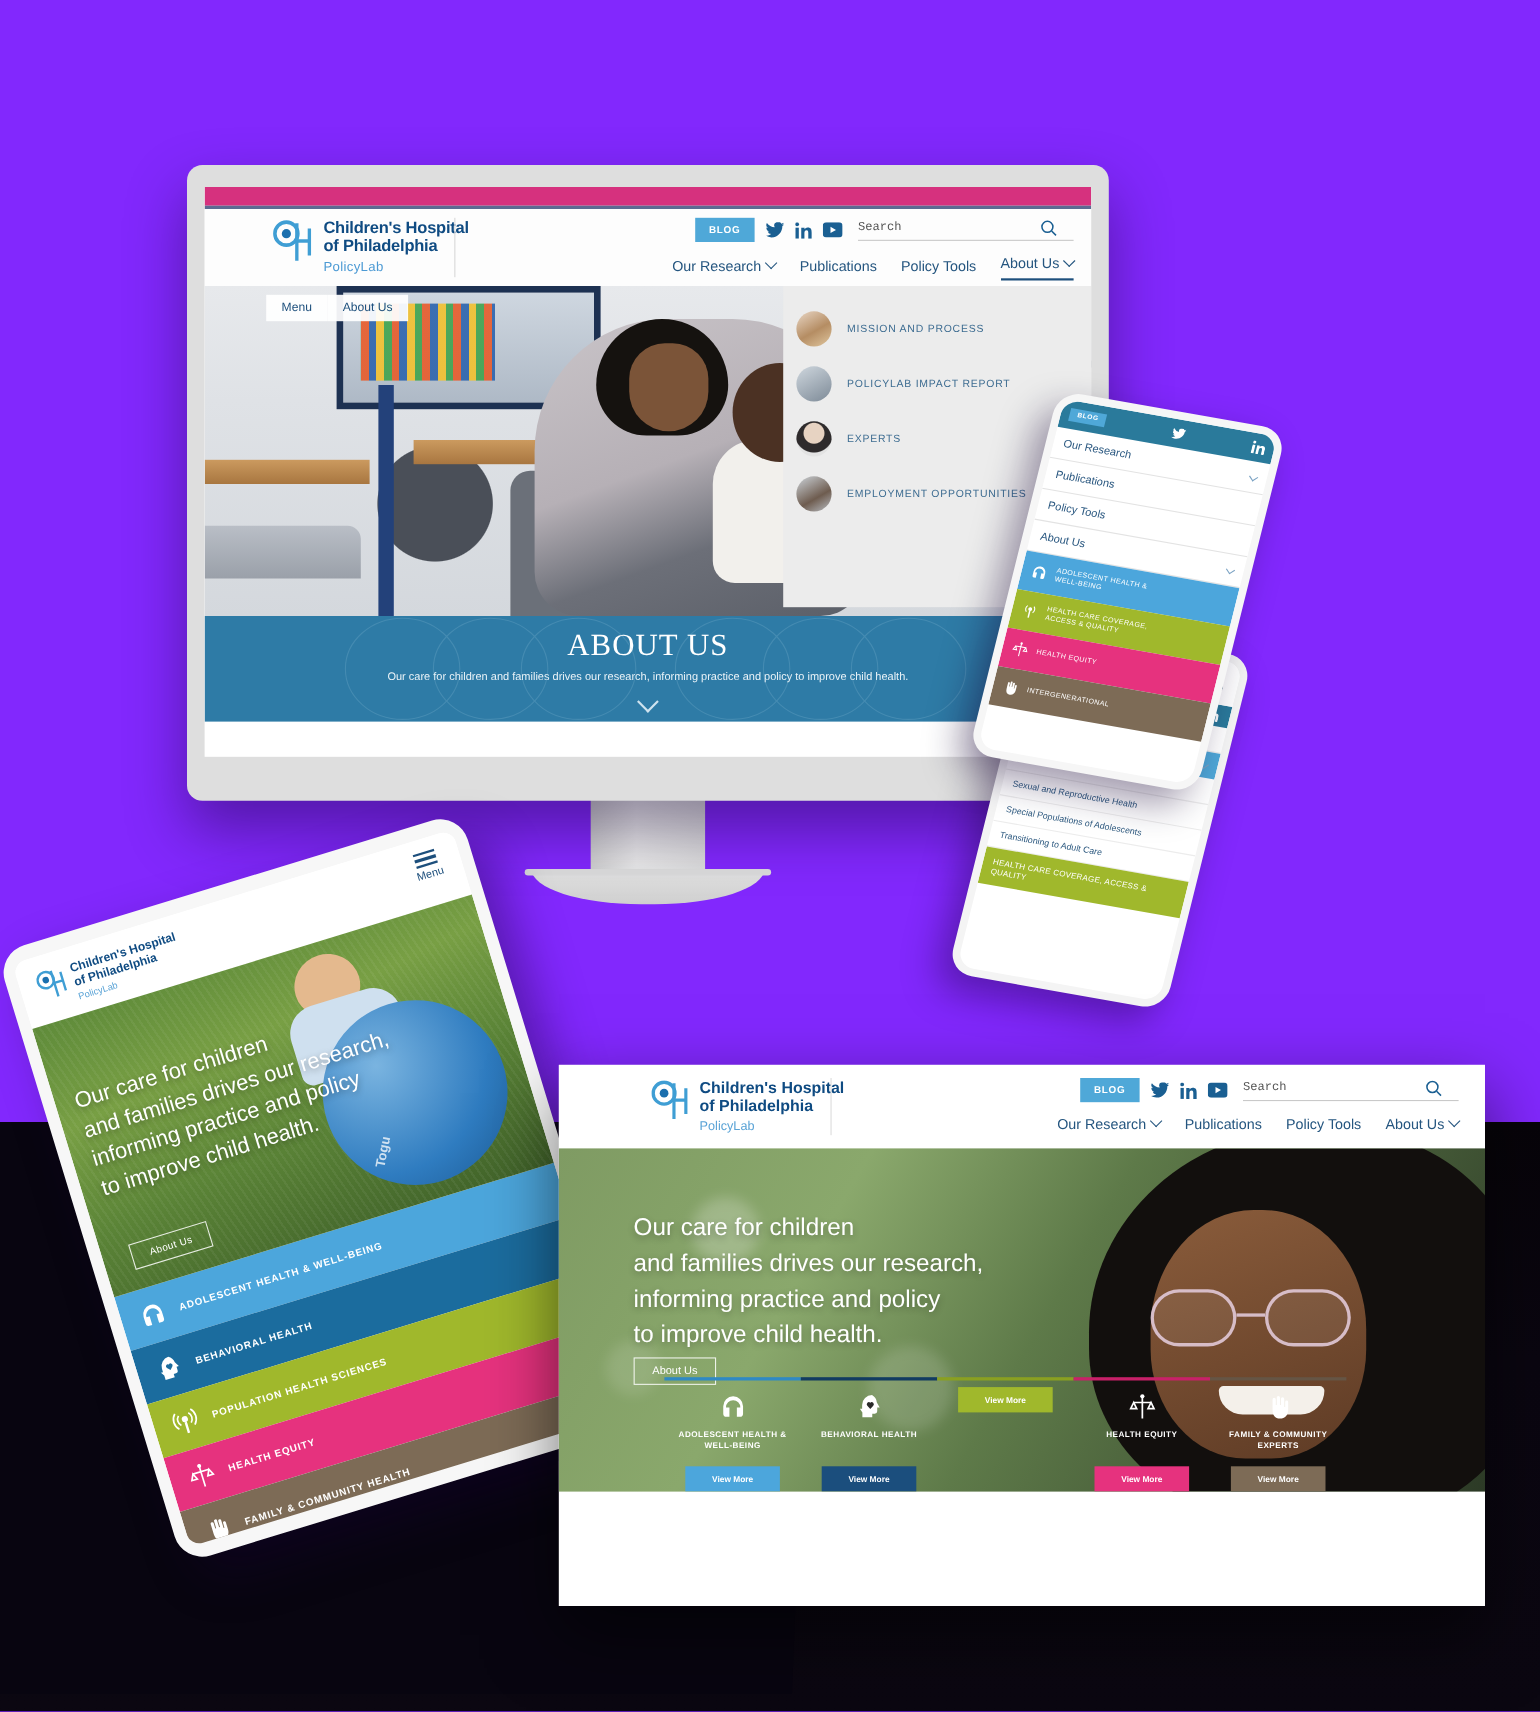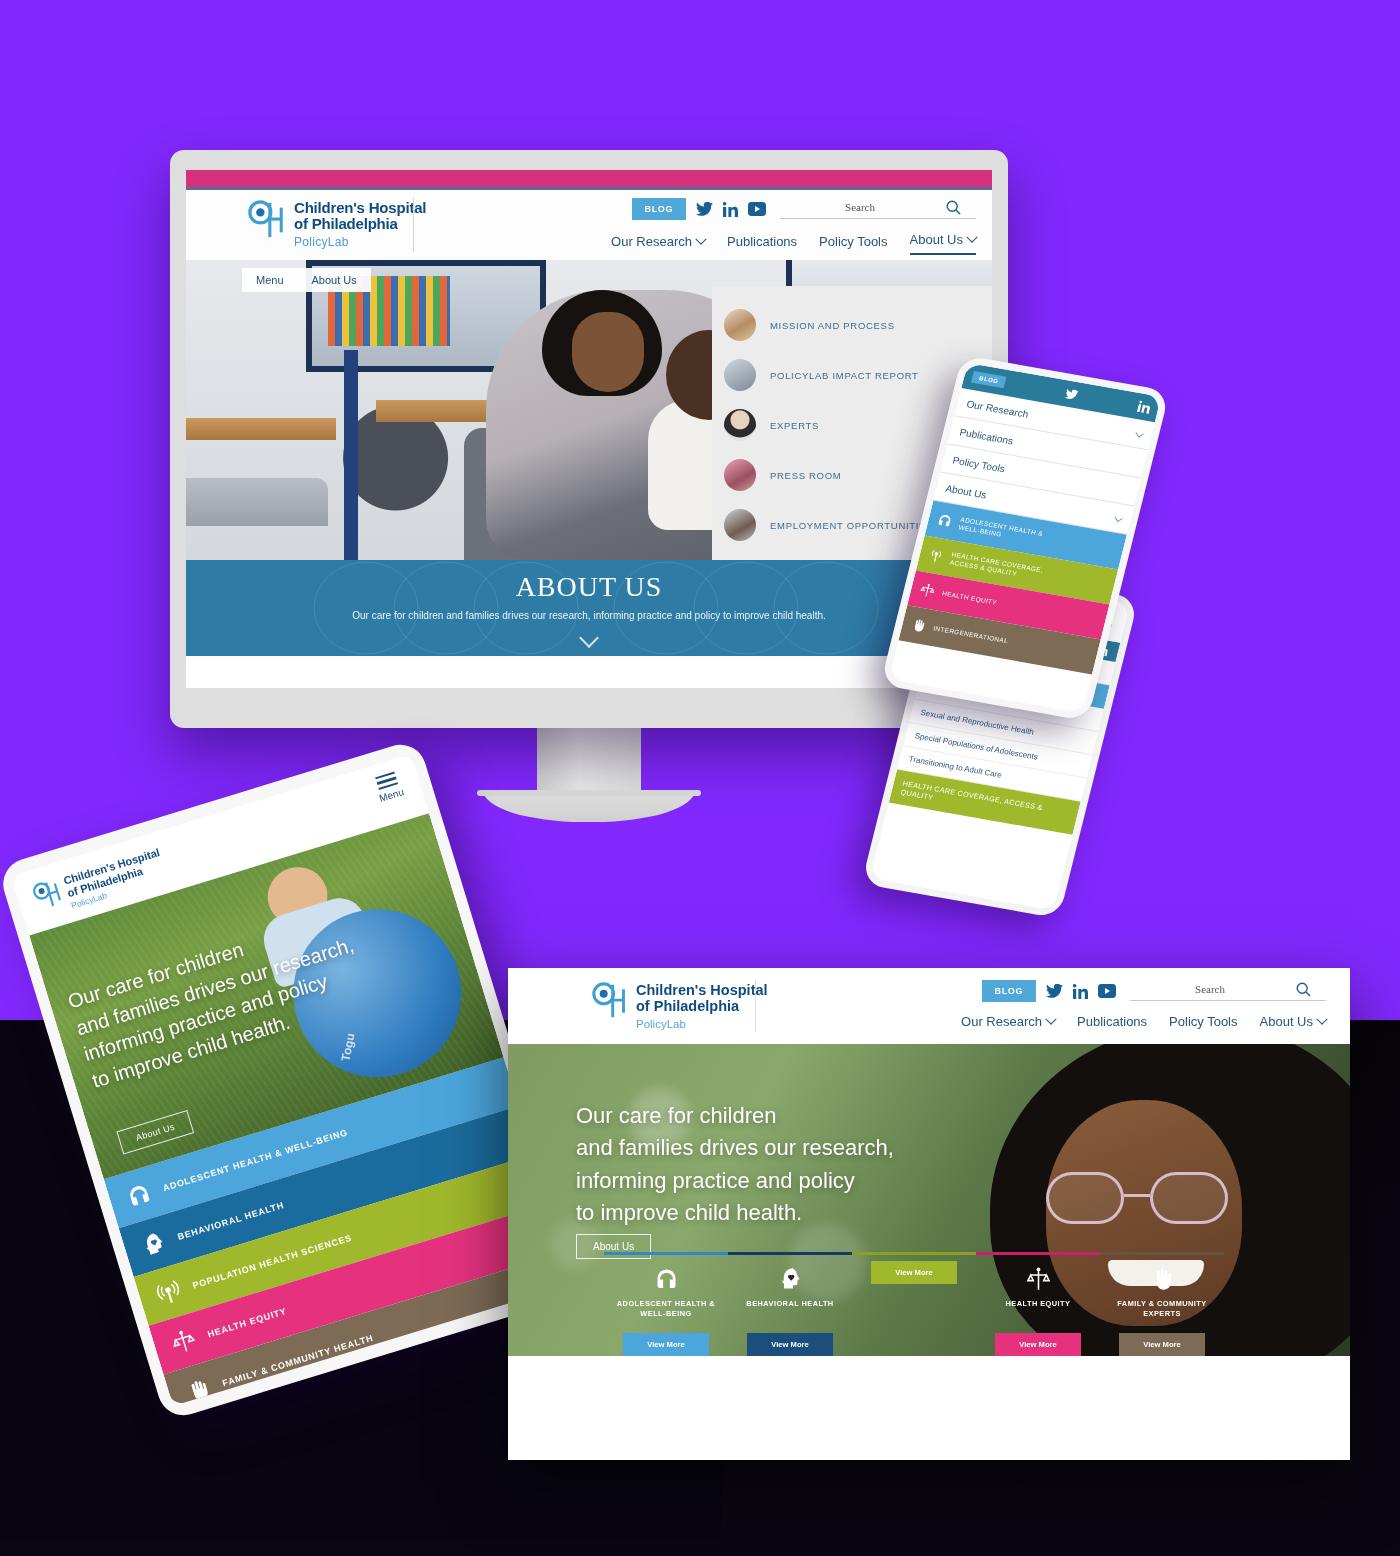--- a/index.html
+++ b/index.html
@@ -62,21 +62,21 @@
 
   .util-row { position: absolute; right: 16px; top: 8px; display: flex; align-items: center; gap: 10px; }
   .blog-btn {
     background: #4fa8d8; color: #fff; font-size: 9px; font-weight: 700; letter-spacing: .6px;
     padding: 6px 13px; border: none; cursor: pointer;
   }
   .soc { color: #1a5f92; display: inline-flex; align-items: center; }
   .search-box { display: flex; align-items: center; gap: 6px; border-bottom: 1px solid #c9c9c9; padding-bottom: 3px; width: 196px; margin-left: 4px;}
   .search-box input {
     border: none; outline: none; background: transparent; font-size: 11px; color: #333;
-    font-family: Liberation Serif, serif; width: 160px; text-align: center;
+    font-family: Liberation Mono, monospace; width: 160px;
   }
   .search-box input::placeholder { color: #555; }
 
   .main-nav { position: absolute; right: 16px; top: 42px; display: flex; gap: 22px; align-items: flex-end; }
   .nav-item {
     font-size: 13px; color: #24557f; cursor: pointer; padding-bottom: 6px;
     display: flex; align-items: center; gap: 5px; white-space: nowrap;
   }
   .nav-item.active { border-bottom: 2px solid #1d4f7c; }
   .caret { width: 8px; height: 8px; border-right: 1.6px solid #24557f; border-bottom: 1.6px solid #24557f; transform: rotate(45deg) translate(-2px,-2px); }
@@ -116,21 +116,21 @@
   .hp-table { position: absolute; left: 0; top: 218px; width: 142px; height: 48px; background: linear-gradient(180deg,#b9bec6,#9aa0a9); border-radius: 0 12px 0 0; }
   .hp-basket { position: absolute; left: 142px; top: 16px; width: 122px; height: 70px; background: repeating-linear-gradient(90deg,#e85b2a 0 7px,#2c63ad 7px 14px,#f2c12e 14px 21px,#3fa34d 21px 28px); opacity:.9; }
 
   .crumbs { position: absolute; left: 56px; top: 8px; display: flex; align-items: stretch; z-index: 3; font-size: 11px;}
   .crumb { background: rgba(255,255,255,.93); color: #1d4f7c; padding: 6px 14px; }
   .crumb.first { color:#1d4f7c; }
 
   
   .dropdown {
     position: absolute; right: 0; top: 0; width: 280px; height: 292px;
-    background: #ececec; z-index: 6; padding: 14px 0 0 0; margin-top: 26px;
+    background: #ececec; z-index: 6; padding: 14px 0 0 0;
   }
   .dd-item { display: flex; align-items: center; gap: 14px; padding: 9px 0 9px 12px; cursor: pointer; }
   .dd-thumb { width: 32px; height: 32px; border-radius: 50%; flex: none; background: #b9c0c7; overflow:hidden; }
   .dd-label { font-size: 9.5px; letter-spacing: .7px; color: #3d6c91; font-weight: 500; }
 
   
   .blue-band {
     position: relative; height: 96px; background: #2e7ba6; overflow: hidden;
     display: flex; flex-direction: column; align-items: center; justify-content: center;
   }
@@ -363,24 +363,20 @@
           </div>
           <div class="dd-item">
             <div class="dd-thumb" style="background:linear-gradient(150deg,#cfd7de,#7d8a97);"></div>
             <div class="dd-label">POLICYLAB IMPACT REPORT</div>
           </div>
           <div class="dd-item">
             <div class="dd-thumb" style="background:radial-gradient(circle at 50% 34%,#e7d3c2 0 9px,#2e2b2c 10px 17px,#e3e3e3 18px);"></div>
             <div class="dd-label">EXPERTS</div>
           </div>
           <div class="dd-item">
-            <div class="dd-thumb" style="background:linear-gradient(150deg,#e8a3b4,#9c4f64 60%,#caa08f);"></div>
-            <div class="dd-label">PRESS ROOM</div>
-          </div>
-          <div class="dd-item">
             <div class="dd-thumb" style="background:linear-gradient(150deg,#cdd4da,#6e5c4f 60%,#b9bec4);"></div>
             <div class="dd-label">EMPLOYMENT OPPORTUNITIES</div>
           </div>
         </div>
       </div>
 
       <div class="blue-band">
         <svg class="rings" viewBox="0 0 806 96" preserveAspectRatio="none">
           <ellipse cx="180" cy="48" rx="52" ry="46" fill="none" stroke="#9ecbe0" stroke-width="1"></ellipse>
           <ellipse cx="260" cy="48" rx="52" ry="46" fill="none" stroke="#9ecbe0" stroke-width="1"></ellipse>

